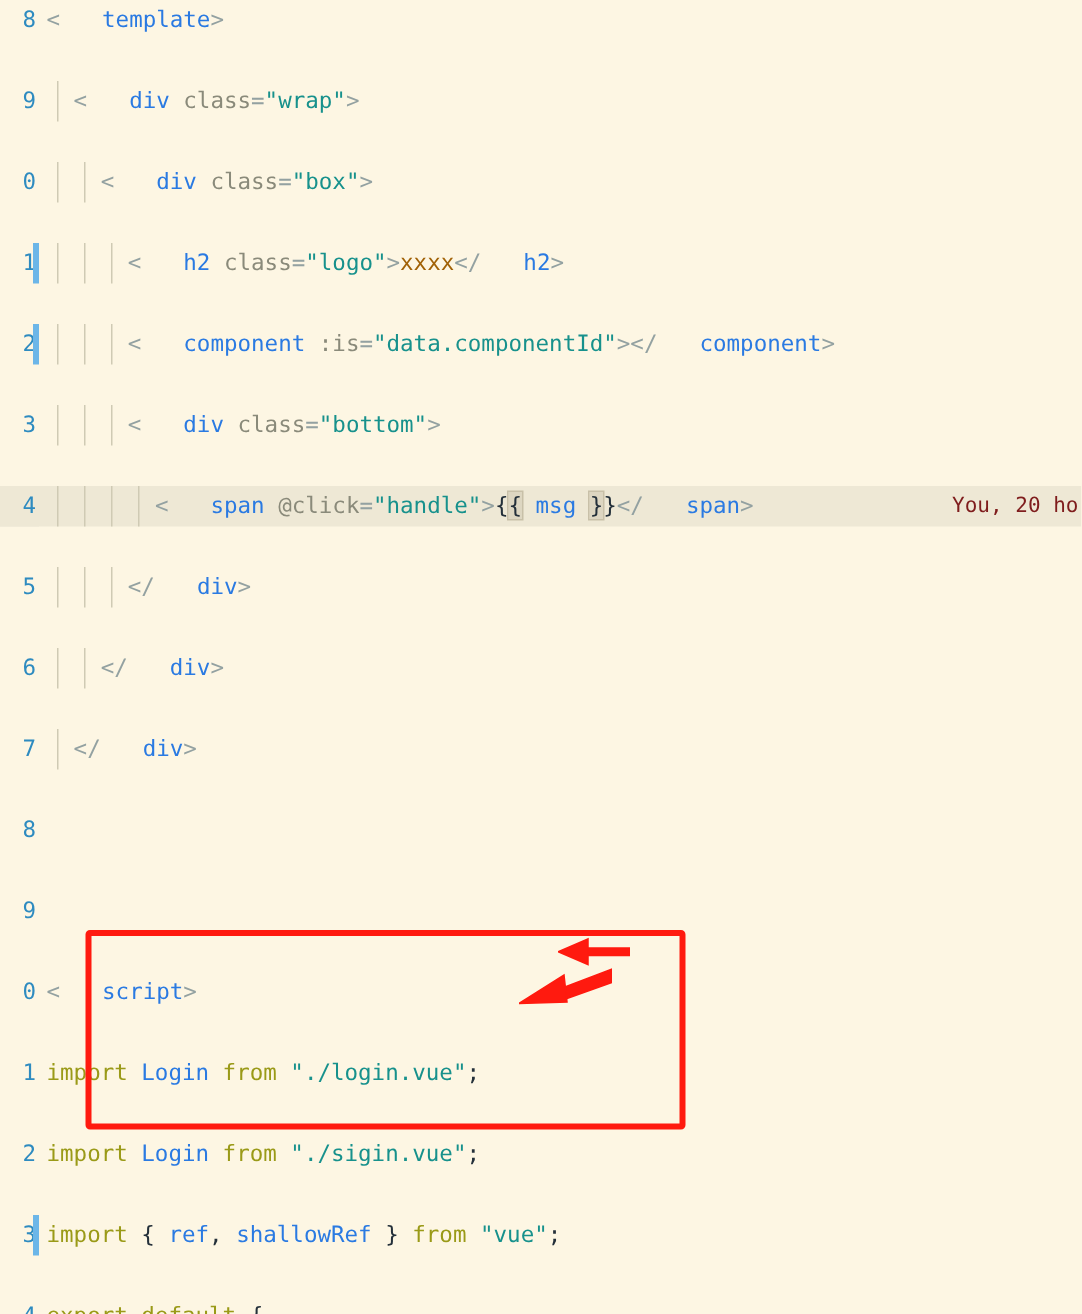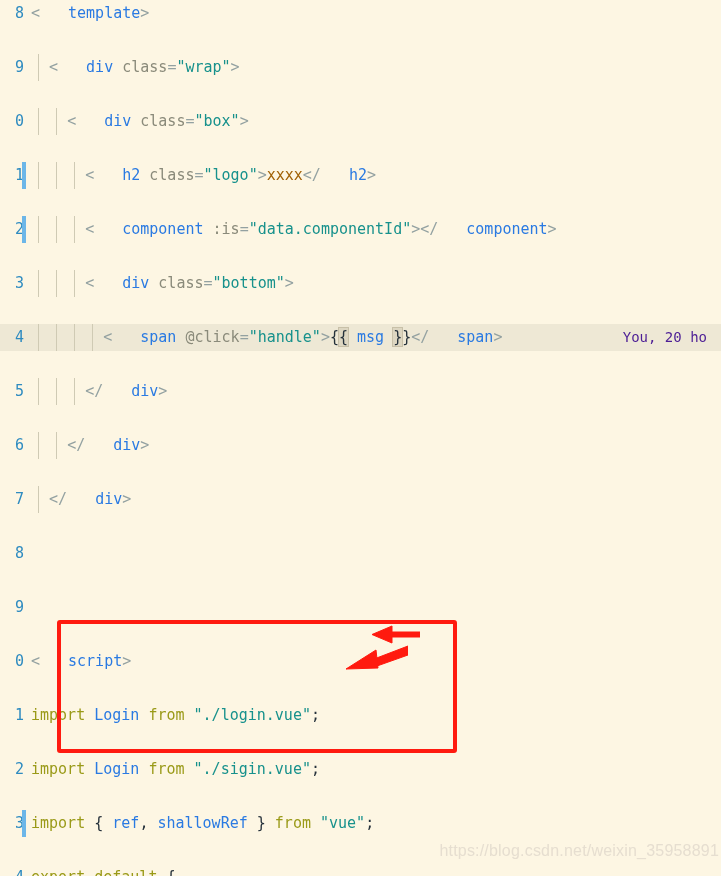--- a/index.html
+++ b/index.html
@@ -52,22 +52,22 @@
   .attr{color:#8a8a7a;}           
   .str{color:#17918c;}            
   .kw{color:#9a9a18;} 
   .txt{color:#a16207;}            
   .var{color:#2a7ae2;}
   .brace{color:#24303a;}             
   .bmatch{background:#ddd6c1;outline:1px solid #c8c0a8;}
 
   
   .blame{
-    position:absolute;right:12px;top:0;height:27px;line-height:27px;
-    color:#4c1d95;font-size:14px;white-space:pre;padding-right:2px;
+    position:absolute;right:0;top:0;height:27px;line-height:27px;
+    color:#7f1d1d;font-size:14px;white-space:pre;padding-right:2px;
   }
 
   
   #redbox{
     position:absolute;
     left:57px;top:620px;width:400px;height:133px;
     border:4px solid #ff1a0f;
     border-radius:3px;
     box-sizing:border-box;
     pointer-events:none;
@@ -210,15 +210,14 @@
     </g>
   </svg>
 
   <svg class="arrow" style="left:346px;top:645px;" width="62" height="32" viewBox="0 0 62 32">
     <g fill="#ff1a0f" stroke="#ff1a0f">
       <polygon points="28,14 62,1 62,10 31,21"></polygon>
       <polygon points="0,24 30,5 32,23"></polygon>
     </g>
   </svg>
 
-  <div id="watermark">https://blog.csdn.net/weixin_35958891</div>
 
 </div>
 
 </body></html>

